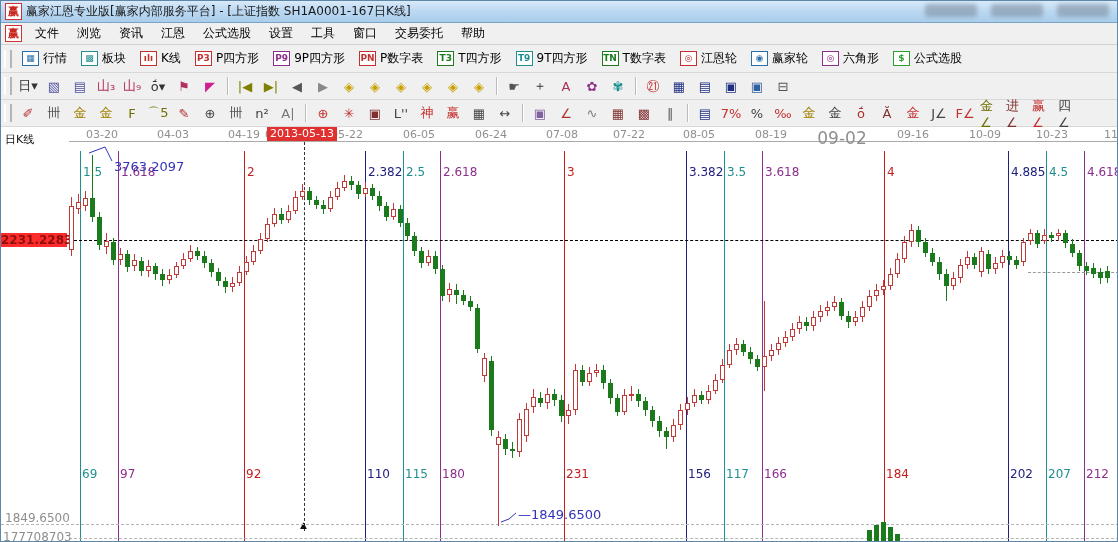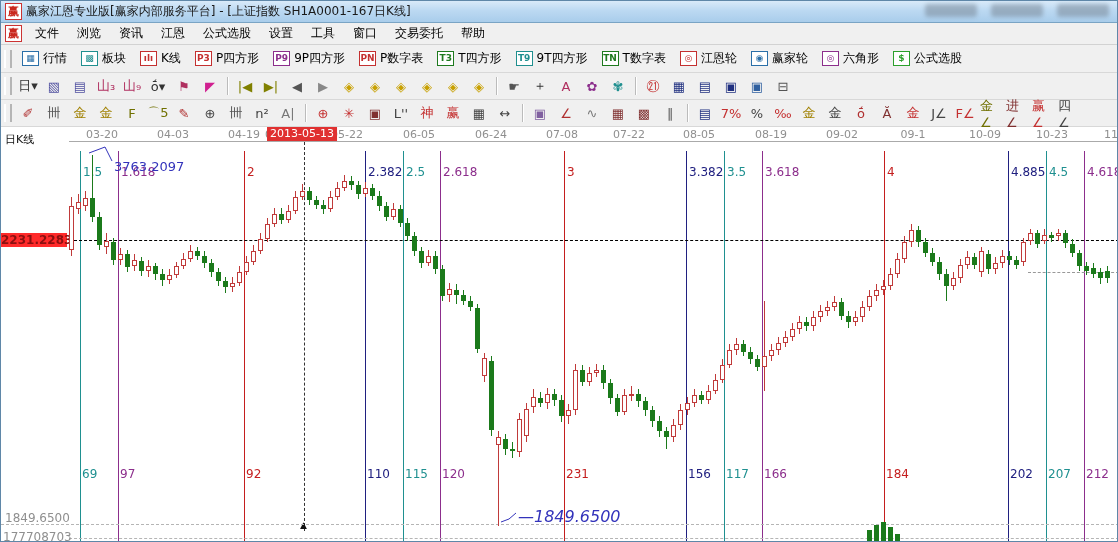--- a/index.html
+++ b/index.html
@@ -213,22 +213,22 @@
         <div class="abs" style="left: 101px; top: 127px; font-size: 11px; color: rgb(143, 143, 143); transform: translateX(-50%); white-space: nowrap;">03-20</div>
         <div class="abs" style="left: 172px; top: 127px; font-size: 11px; color: rgb(143, 143, 143); transform: translateX(-50%); white-space: nowrap;">04-03</div>
         <div class="abs" style="left: 243px; top: 127px; font-size: 11px; color: rgb(143, 143, 143); transform: translateX(-50%); white-space: nowrap;">04-19</div>
         <div class="abs" style="left: 346px; top: 127px; font-size: 11px; color: rgb(143, 143, 143); transform: translateX(-50%); white-space: nowrap;">05-22</div>
         <div class="abs" style="left: 418px; top: 127px; font-size: 11px; color: rgb(143, 143, 143); transform: translateX(-50%); white-space: nowrap;">06-05</div>
         <div class="abs" style="left: 490px; top: 127px; font-size: 11px; color: rgb(143, 143, 143); transform: translateX(-50%); white-space: nowrap;">06-24</div>
         <div class="abs" style="left: 561px; top: 127px; font-size: 11px; color: rgb(143, 143, 143); transform: translateX(-50%); white-space: nowrap;">07-08</div>
         <div class="abs" style="left: 628px; top: 127px; font-size: 11px; color: rgb(143, 143, 143); transform: translateX(-50%); white-space: nowrap;">07-22</div>
         <div class="abs" style="left: 698px; top: 127px; font-size: 11px; color: rgb(143, 143, 143); transform: translateX(-50%); white-space: nowrap;">08-05</div>
         <div class="abs" style="left: 770px; top: 127px; font-size: 11px; color: rgb(143, 143, 143); transform: translateX(-50%); white-space: nowrap;">08-19</div>
-        <div class="abs" style="left: 841px; top: 127px; font-size: 11px; color: rgb(143, 143, 143); transform: translateX(-50%); white-space: nowrap;">09-02</div>
-        <div class="abs" style="left: 912px; top: 127px; font-size: 11px; color: rgb(143, 143, 143); transform: translateX(-50%); white-space: nowrap;">09-1</div>
+        <div class="abs" style="left: 841px; top: 127px; font-size: 17px; color: rgb(143, 143, 143); transform: translateX(-50%); white-space: nowrap;">09-02</div>
+        <div class="abs" style="left: 912px; top: 127px; font-size: 11px; color: rgb(143, 143, 143); transform: translateX(-50%); white-space: nowrap;">09-16</div>
         <div class="abs" style="left: 984px; top: 127px; font-size: 11px; color: rgb(143, 143, 143); transform: translateX(-50%); white-space: nowrap;">10-09</div>
         <div class="abs" style="left: 1051px; top: 127px; font-size: 11px; color: rgb(143, 143, 143); transform: translateX(-50%); white-space: nowrap;">10-23</div>
         <div class="abs" style="left: 1112px; top: 127px; font-size: 11px; color: rgb(143, 143, 143); transform: translateX(-50%); white-space: nowrap;">11-</div>
         <div class="abs" style="left: 264px; top: 127px; font-size: 11px; color: rgb(143, 143, 143);">0</div>
         <div class="abs" style="left: 301px; top: 126px; transform: translateX(-50%); background: rgb(224, 48, 48); color: rgb(255, 255, 255); font-size: 11px; padding: 0px 3px; line-height: 14px;">2013-05-13</div>
         <div class="abs" style="left: 79px; top: 150px; width: 1px; height: 392px; background: rgb(31, 144, 144);"></div>
         <div class="abs" style="left: 82px; top: 164px; font-size: 12px; color: rgb(31, 144, 144);">1.5</div>
         <div class="abs" style="left: 81px; top: 466px; font-size: 12px; color: rgb(31, 144, 144);">69</div>
         <div class="abs" style="left: 117px; top: 150px; width: 1px; height: 392px; background: rgb(140, 46, 140);"></div>
         <div class="abs" style="left: 120px; top: 164px; font-size: 12px; color: rgb(140, 46, 140);">1.618</div>
@@ -237,21 +237,21 @@
         <div class="abs" style="left: 246px; top: 164px; font-size: 12px; color: rgb(196, 30, 30);">2</div>
         <div class="abs" style="left: 245px; top: 466px; font-size: 12px; color: rgb(196, 30, 30);">92</div>
         <div class="abs" style="left: 364px; top: 150px; width: 1px; height: 392px; background: rgb(32, 32, 128);"></div>
         <div class="abs" style="left: 367px; top: 164px; font-size: 12px; color: rgb(32, 32, 128);">2.382</div>
         <div class="abs" style="left: 366px; top: 466px; font-size: 12px; color: rgb(32, 32, 128);">110</div>
         <div class="abs" style="left: 402px; top: 150px; width: 1px; height: 392px; background: rgb(31, 144, 144);"></div>
         <div class="abs" style="left: 405px; top: 164px; font-size: 12px; color: rgb(31, 144, 144);">2.5</div>
         <div class="abs" style="left: 404px; top: 466px; font-size: 12px; color: rgb(31, 144, 144);">115</div>
         <div class="abs" style="left: 439px; top: 150px; width: 1px; height: 392px; background: rgb(140, 46, 140);"></div>
         <div class="abs" style="left: 442px; top: 164px; font-size: 12px; color: rgb(140, 46, 140);">2.618</div>
-        <div class="abs" style="left: 441px; top: 466px; font-size: 12px; color: rgb(140, 46, 140);">120</div>
+        <div class="abs" style="left: 441px; top: 466px; font-size: 12px; color: rgb(140, 46, 140);">180</div>
         <div class="abs" style="left: 563px; top: 150px; width: 1px; height: 392px; background: rgb(196, 30, 30);"></div>
         <div class="abs" style="left: 566px; top: 164px; font-size: 12px; color: rgb(196, 30, 30);">3</div>
         <div class="abs" style="left: 565px; top: 466px; font-size: 12px; color: rgb(196, 30, 30);">231</div>
         <div class="abs" style="left: 685px; top: 150px; width: 1px; height: 392px; background: rgb(32, 32, 128);"></div>
         <div class="abs" style="left: 688px; top: 164px; font-size: 12px; color: rgb(32, 32, 128);">3.382</div>
         <div class="abs" style="left: 687px; top: 466px; font-size: 12px; color: rgb(32, 32, 128);">156</div>
         <div class="abs" style="left: 723px; top: 150px; width: 1px; height: 392px; background: rgb(31, 144, 144);"></div>
         <div class="abs" style="left: 726px; top: 164px; font-size: 12px; color: rgb(31, 144, 144);">3.5</div>
         <div class="abs" style="left: 725px; top: 466px; font-size: 12px; color: rgb(31, 144, 144);">117</div>
         <div class="abs" style="left: 761px; top: 150px; width: 1px; height: 392px; background: rgb(140, 46, 140);"></div>
@@ -580,17 +580,17 @@
         <div class="abs" style="left: 866px; top: 529px; width: 5px; height: 13px; background: rgb(27, 122, 27);"></div>
         <div class="abs" style="left: 873px; top: 524px; width: 5px; height: 18px; background: rgb(27, 122, 27);"></div>
         <div class="abs" style="left: 880px; top: 521px; width: 5px; height: 21px; background: rgb(27, 122, 27);"></div>
         <div class="abs" style="left: 887px; top: 526px; width: 5px; height: 16px; background: rgb(27, 122, 27);"></div>
         <div class="abs" style="left: 894px; top: 533px; width: 5px; height: 9px; background: rgb(27, 122, 27);"></div>
         <svg width="1118" height="542" style="position: absolute; left: 0px; top: 0px; pointer-events: none;">
           <polyline points="88,152 104,146 111,160" fill="none" stroke="#3333bb" stroke-width="1"></polyline>
           <polyline points="500,521 508,518 515,512" fill="none" stroke="#3333bb" stroke-width="1"></polyline>
         </svg>
         <div class="abs" style="left: 113px; top: 158px; font-size: 13px; color: rgb(51, 51, 187);">3763.2097</div>
-        <div class="abs" style="left: 517px; top: 506px; font-size: 16px; color: rgb(51, 51, 187); font-style: italic;">—1849.6500</div>
+        <div class="abs" style="left: 517px; top: 506px; font-size: 13px; color: rgb(51, 51, 187);">—1849.6500</div>
       </div>
   </div>
 
 </div>
 
 </body></html>

